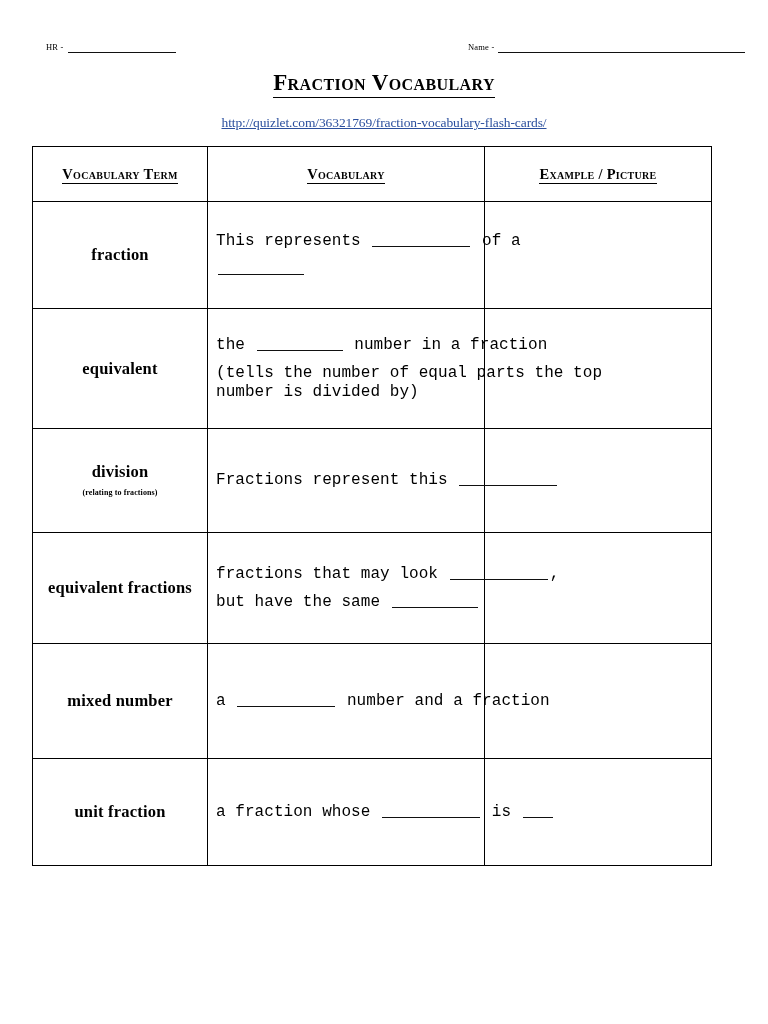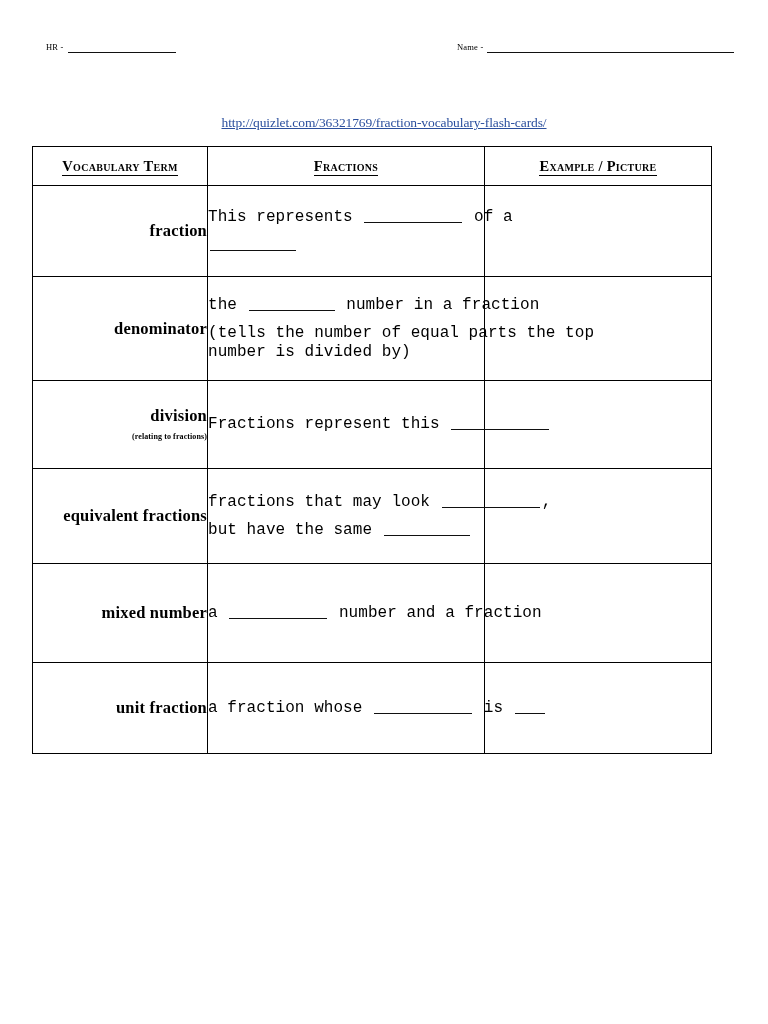--- a/index.html
+++ b/index.html
@@ -34,21 +34,21 @@
   .id-hr {
     position: absolute;
     left: 46px;
     top: 0;
     display: flex;
     align-items: flex-end;
     white-space: nowrap;
   }
   .id-name {
     position: absolute;
-    left: 457px;
+    left: 468px;
     top: 0;
     display: flex;
     align-items: flex-end;
     white-space: nowrap;
   }
   .id-label {
     font-size: 8.5px;
     font-family: "Liberation Serif", "DejaVu Serif", serif;
     letter-spacing: 0.2px;
     line-height: 14px;
@@ -104,21 +104,21 @@
   .vtable {
     position: absolute;
     left: 32px;
     top: 146px;
     width: 679px;
     border-collapse: collapse;
     table-layout: fixed;
   }
   .vtable td, .vtable th {
     border: 1.1px solid #000;
-    padding: 0;
+    padding: 8px;
     vertical-align: middle;
   }
   col.c-term { width: 175px; }
   col.c-def  { width: 277px; }
   col.c-ex   { width: 227px; }
 
   
   .hdr td {
     height: 38px;
     text-align: center;
@@ -130,21 +130,21 @@
     font-weight: bold;
     font-size: 14.5px;
     letter-spacing: 0.3px;
     border-bottom: 1.3px solid #000;
     padding-bottom: 0px;
     line-height: 17px;
   }
 
   
   .term-cell {
-    text-align: right;
+    text-align: center;
     padding: 4px 6px;
   }
   .term-word {
     font-family: "Liberation Serif", "DejaVu Serif", serif;
     font-weight: bold;
     font-size: 16.5px;
     letter-spacing: 0.2px;
     line-height: 20px;
   }
   .term-sub {
@@ -204,57 +204,60 @@
     <div class="id-hr">
       <span class="id-label">HR -</span>
       <span class="rule rule-hr"></span>
     </div>
     <div class="id-name">
       <span class="id-label">Name -</span>
       <span class="rule rule-name"></span>
     </div>
   </div>
 
+  <div class="title">
+    <span class="title-text">Fraction Vocabulary</span>
+  </div>
 
   <div class="linkline">
     <a class="link-text" href="#">http://quizlet.com/36321769/fraction-vocabulary-flash-cards/</a>
   </div>
 
   <table class="vtable">
     <colgroup>
       <col class="c-term">
       <col class="c-def">
       <col class="c-ex">
     </colgroup>
     <tbody>
       <tr class="hdr">
         <td>
           <span class="hdr-label">Vocabulary Term</span>
         </td>
         <td>
-          <span class="hdr-label">Fractions</span>
+          <span class="hdr-label">Vocabulary</span>
         </td>
         <td>
           <span class="hdr-label">Example / Picture</span>
         </td>
       </tr>
 
     <tr class="r0">
           <td class="term-cell">
             <div class="term-word">fraction</div>
           </td>
           <td class="def-cell">
             <div class="def-line"><span>This represents </span><span class="blank b-xl"></span><span> of a</span></div>
             <div class="def-line"><span> </span><span class="blank b-lg"></span></div>
           </td>
           <td class="example-cell"><span></span></td>
         </tr>
         <tr class="r2">
           <td class="term-cell">
-            <div class="term-word">denominator</div>
+            <div class="term-word">equivalent</div>
           </td>
           <td class="def-cell">
             <div class="def-line"><span>the </span><span class="blank b-lg"></span><span> number in a fraction</span></div>
             <div class="def-line tight"><span>(tells the number of equal parts the top</span></div>
             <div class="def-line tight"><span>number is divided by)</span></div>
           </td>
           <td class="example-cell"><span></span></td>
         </tr>
         <tr class="r3">
           <td class="term-cell">

